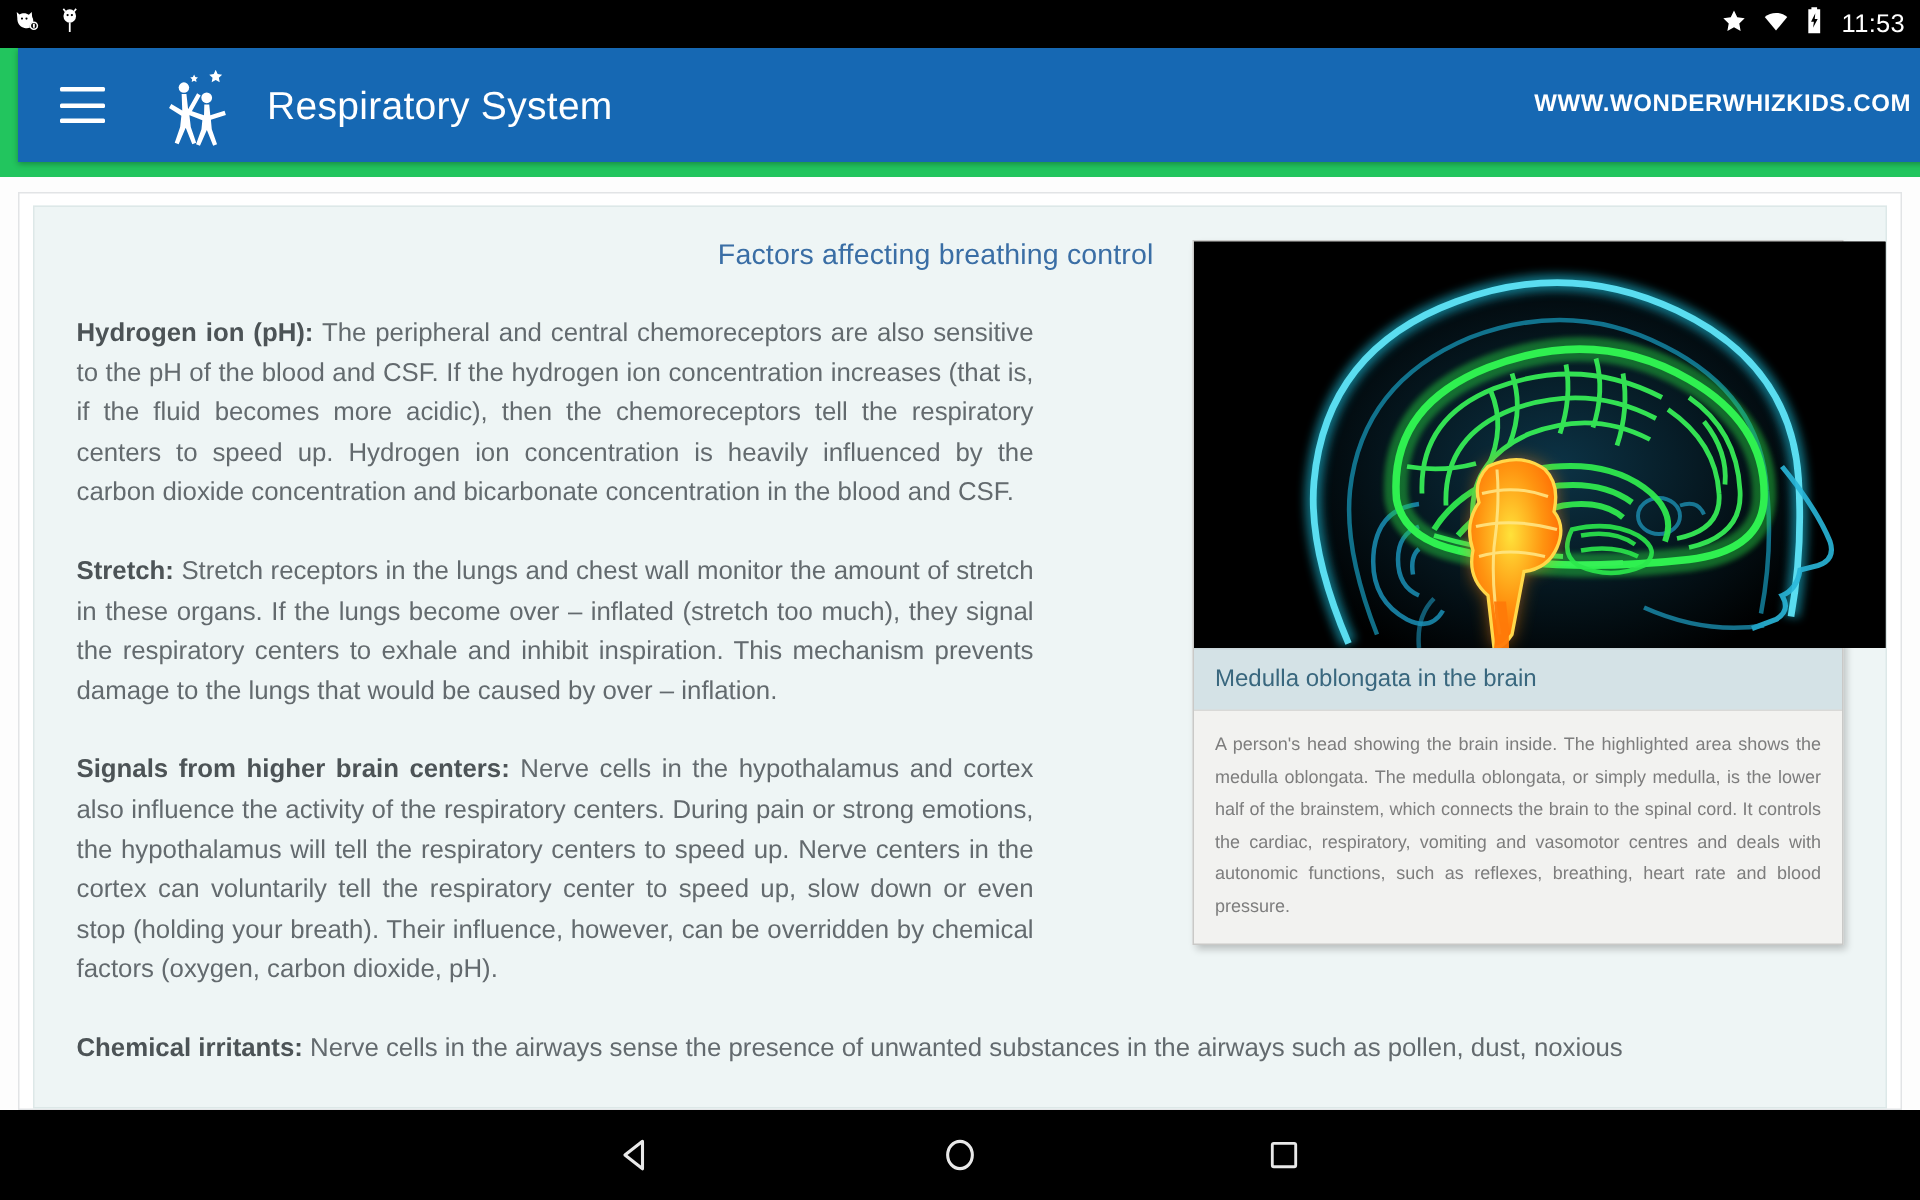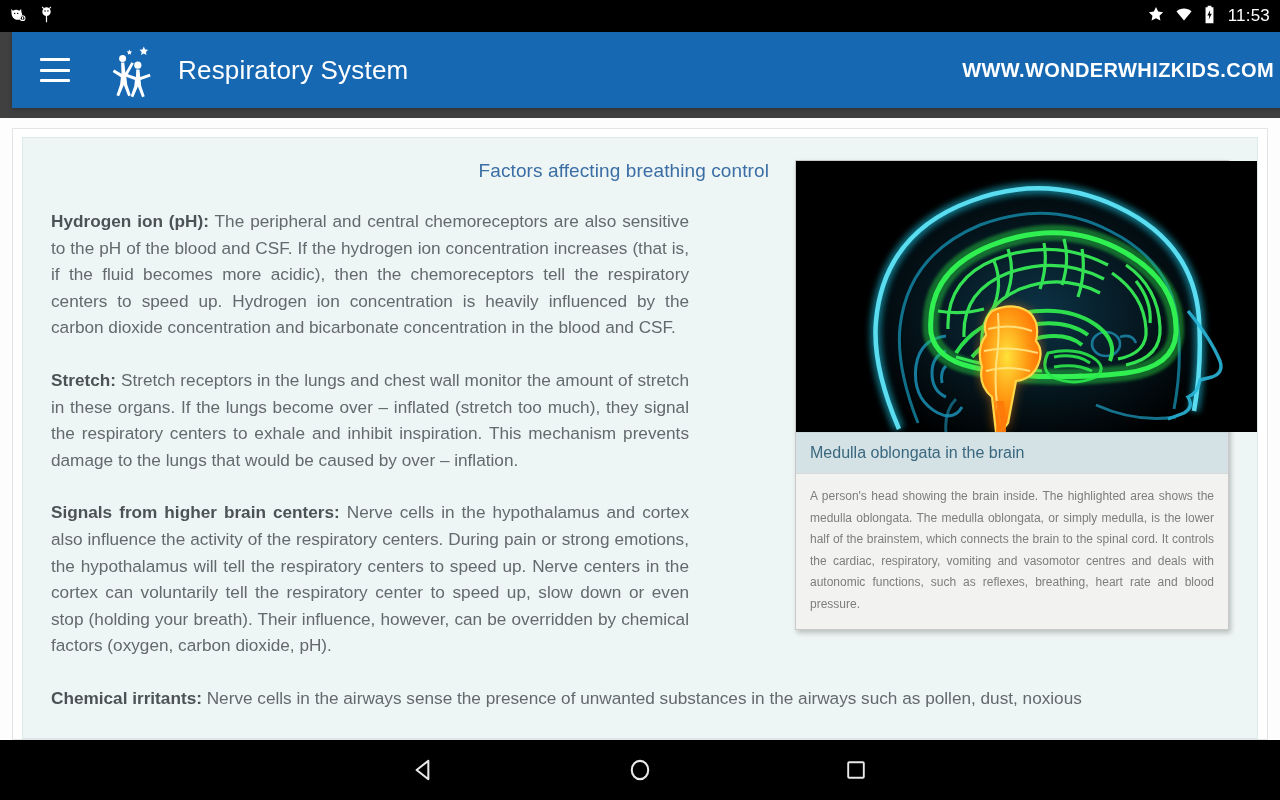--- a/index.html
+++ b/index.html
@@ -2,21 +2,21 @@
 <html><head>
 <meta charset="utf-8">
 <style>
   * { box-sizing: border-box; margin: 0; padding: 0; }
   html, body {
     width: 1280px; height: 800px;
     background: #000;
     font-family: "Liberation Sans", sans-serif;
     overflow: hidden;
   }
-  .screen { position: relative; width: 1280px; height: 800px; background: #404040; }
+  .screen { position: relative; width: 1280px; height: 800px; background: #22c55e; }
 
   
   .statusbar {
     position: absolute; top: 0; left: 0; width: 1280px; height: 32px;
     background: #000000; display: flex; align-items: center;
     padding: 0 10px 0 8px;
   }
   .sb-left { display: flex; align-items: center; gap: 12px; }
   .sb-right { margin-left: auto; display: flex; align-items: center; gap: 9px; }
   .sb-time { color: #ffffff; font-size: 17px; letter-spacing: .2px; margin-left: 3px; }
@@ -26,21 +26,21 @@
   .appbar {
     position: absolute; top: 32px; left: 12px; width: 1280px; height: 76px;
     background: #1668b3; display: flex; align-items: center; padding: 0 18px 0 28px;
     box-shadow: 0 1px 4px rgba(0,0,0,.30);
   }
   .hamburger { width: 30px; height: 24px; display: flex; flex-direction: column;
     justify-content: space-between; cursor: pointer; flex: none; }
   .hamburger span { display: block; height: 3px; background: #fff; border-radius: 1px; }
   .brand-logo { width: 62px; height: 62px; margin-left: 32px; flex: none; }
   .app-title { color: #ffffff; font-size: 26px; margin-left: 14px; letter-spacing: .2px; font-weight: 400; }
-  .app-url { margin-left: auto; color: #ffffff; font-size: 20px; font-weight: bold; letter-spacing: .4px; }
+  .app-url { margin-left: auto; color: #ffffff; font-size: 16px; font-weight: bold; letter-spacing: .4px; }
 
   
   .page {
     position: absolute; top: 118px; left: 0; width: 1280px; height: 622px;
     background: #fdfdfd; padding: 10px 12px 0 12px;
   }
   .card {
     width: 100%; height: 100%;
     background: #ffffff; border: 1px solid #e2e4e6;
     padding: 8px 9px 0 9px;

